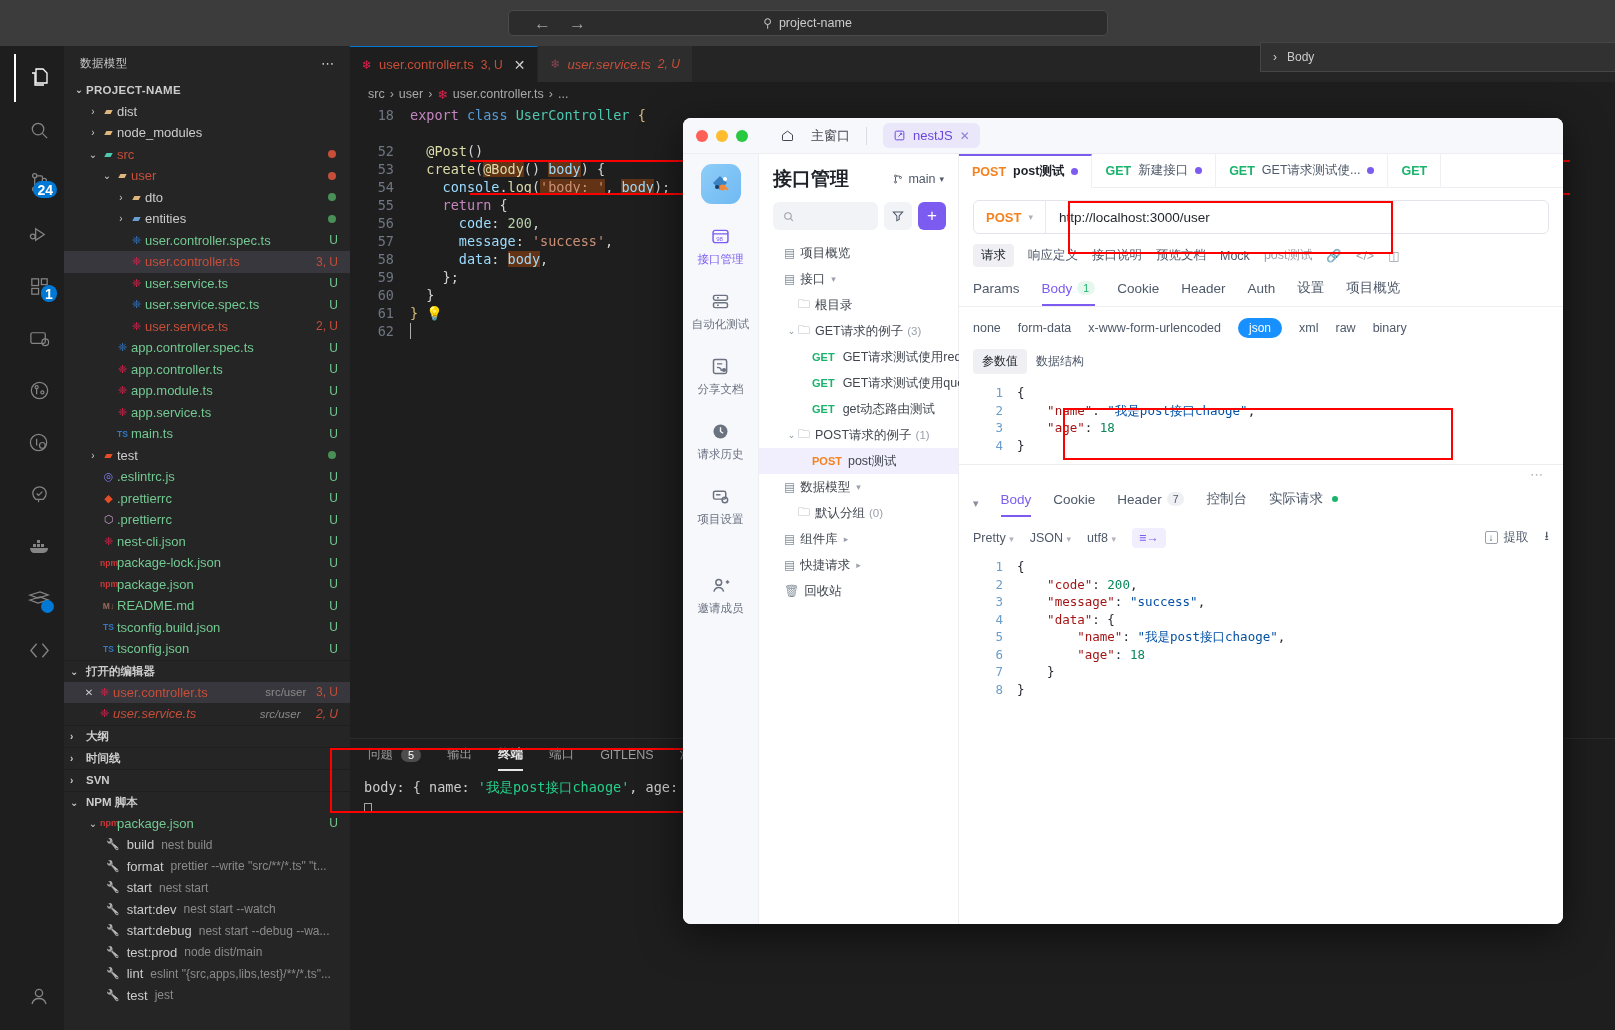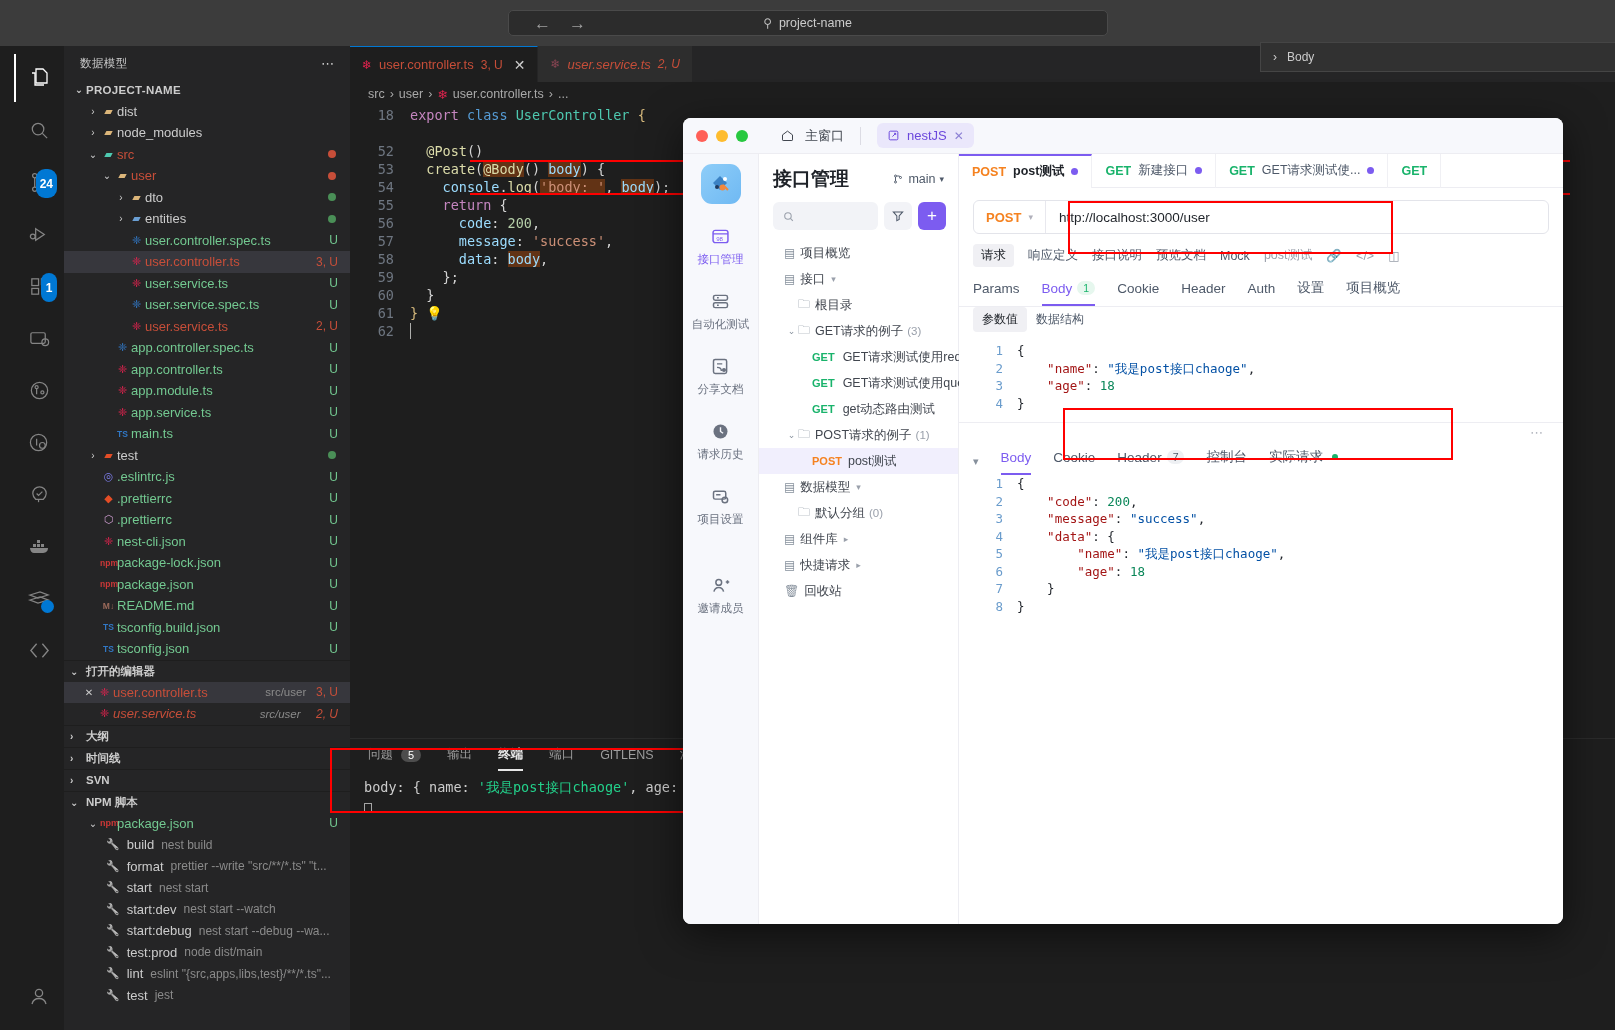--- a/index.html
+++ b/index.html
@@ -36,21 +36,21 @@
   .act-item {
     width: 50px; height: 48px; display: flex; align-items: center; justify-content: center;
     position: relative; color: #858585;
   }
   .act-item.active { color: #ffffff; }
   .act-item.active::before {
     content: ""; position: absolute; left: 0; top: 0; width: 2px; height: 100%; background: #fff;
   }
   .act-badge {
     position: absolute; right: 7px; bottom: 8px; background: #0078d4; color: #fff;
-    border-radius: 9px; min-width: 16px; height: 29px; font-size: 12px;
+    border-radius: 9px; min-width: 16px; height: 17px; font-size: 14px;
     display: flex; align-items: center; justify-content: center; padding: 0 4px; font-weight: 600;
   }
   .act-avatar {
     position: absolute; bottom: 10px; left: 0; width: 50px; height: 48px;
     display: flex; align-items: center; justify-content: center; color: #858585;
   }
 
   
   .sidebar {
     position: absolute; left: 64px; top: 46px; width: 286px; height: 984px;
@@ -127,21 +127,21 @@
     position: absolute; left: 683px; top: 118px; width: 880px; height: 806px;
     background: #ffffff; border-radius: 8px; overflow: hidden;
     box-shadow: 0 10px 40px rgba(0,0,0,.55); color: #2c2c2c;
   }
   .af-title {
     height: 36px; background: #f7f8fc; display: flex; align-items: center; padding-left: 13px; gap: 10px;
     border-bottom: 1px solid #ededf2;
   }
   .traffic { display: flex; gap: 8px; align-items: center; }
   .tl { width: 12px; height: 12px; border-radius: 50%; }
-  .af-home { display: flex; align-items: center; gap: 10px; font-size: 13px; color: #41464f; margin-left: 22px; }
+  .af-home { display: flex; align-items: center; gap: 16px; font-size: 13px; color: #41464f; margin-left: 22px; }
   .af-divider { width: 1px; height: 18px; background: #dcdce4; margin: 0 6px; }
   .af-tab {
     display: flex; align-items: center; gap: 7px; background: #eae7fb; border-radius: 6px;
     padding: 5px 10px; font-size: 13px; color: #6b47dc;
   }
   .af-body { display: flex; height: 770px; }
   .af-rail {
     width: 76px; background: #f7f8fc; display: flex; flex-direction: column; align-items: center;
     padding-top: 10px; border-right: 1px solid #ededf2;
   }
@@ -939,20 +939,29 @@
             <span>Auth</span>
           </span>
         <span class="af-pt">
             <span>设置</span>
           </span>
         <span class="af-pt">
             <span>项目概览</span>
           </span>
       </div>
 
+      <div class="af-ctypes">
+        <span>none</span>
+        <span>form-data</span>
+        <span>x-www-form-urlencoded</span>
+        <span class="pill-json">json</span>
+        <span>xml</span>
+        <span>raw</span>
+        <span>binary</span>
+      </div>
 
       <div class="af-valtabs">
         <span class="af-vt active">参数值</span>
         <span class="af-vt">数据结构</span>
       </div>
 
       <div class="jsonbox" id="req-json" style="margin-top:4px">
           <div class="jrow">
             <span class="jln">1</span>
             <span class="jtext"><span class="jp">{</span></span>
@@ -985,20 +994,31 @@
               <span>Header</span>
               <span class="badge-g" style="background:#eef0f3;color:#4e5969">7</span>
             </span>
           <span class="af-pt">
               <span>控制台</span>
             </span>
           <span class="af-pt">
               <span>实际请求</span>
               <span style="width:6px;height:6px;border-radius:50%;background:#19b36b;display:inline-block;margin-left:4px"></span>
             </span>
+        </div>
+        <div class="af-toolrow">
+          <span><span>Pretty</span> <span style="font-size:9px;color:#b0b0bb">▾</span></span>
+          <span><span>JSON</span> <span style="font-size:9px;color:#b0b0bb">▾</span></span>
+          <span><span>utf8</span> <span style="font-size:9px;color:#b0b0bb">▾</span></span>
+          <span class="wrap-btn">≡→</span>
+          <span class="af-extract">
+            <span style="border:1px solid #9aa0ab;border-radius:2px;padding:0 3px;font-size:10px">↓</span>
+            <span>提取</span>
+          </span>
+          <span style="color:#4e5969">⭳</span>
         </div>
         <div class="jsonbox" id="resp-json">
             <div class="jrow">
               <span class="jln">1</span>
               <span class="jtext"><span class="jp">{</span></span>
             </div>
             <div class="jrow">
               <span class="jln">2</span>
               <span class="jtext"><span class="jp">    </span><span class="jk">"code"</span><span class="jp">: </span><span class="jn">200</span><span class="jp">,</span></span>
             </div>

